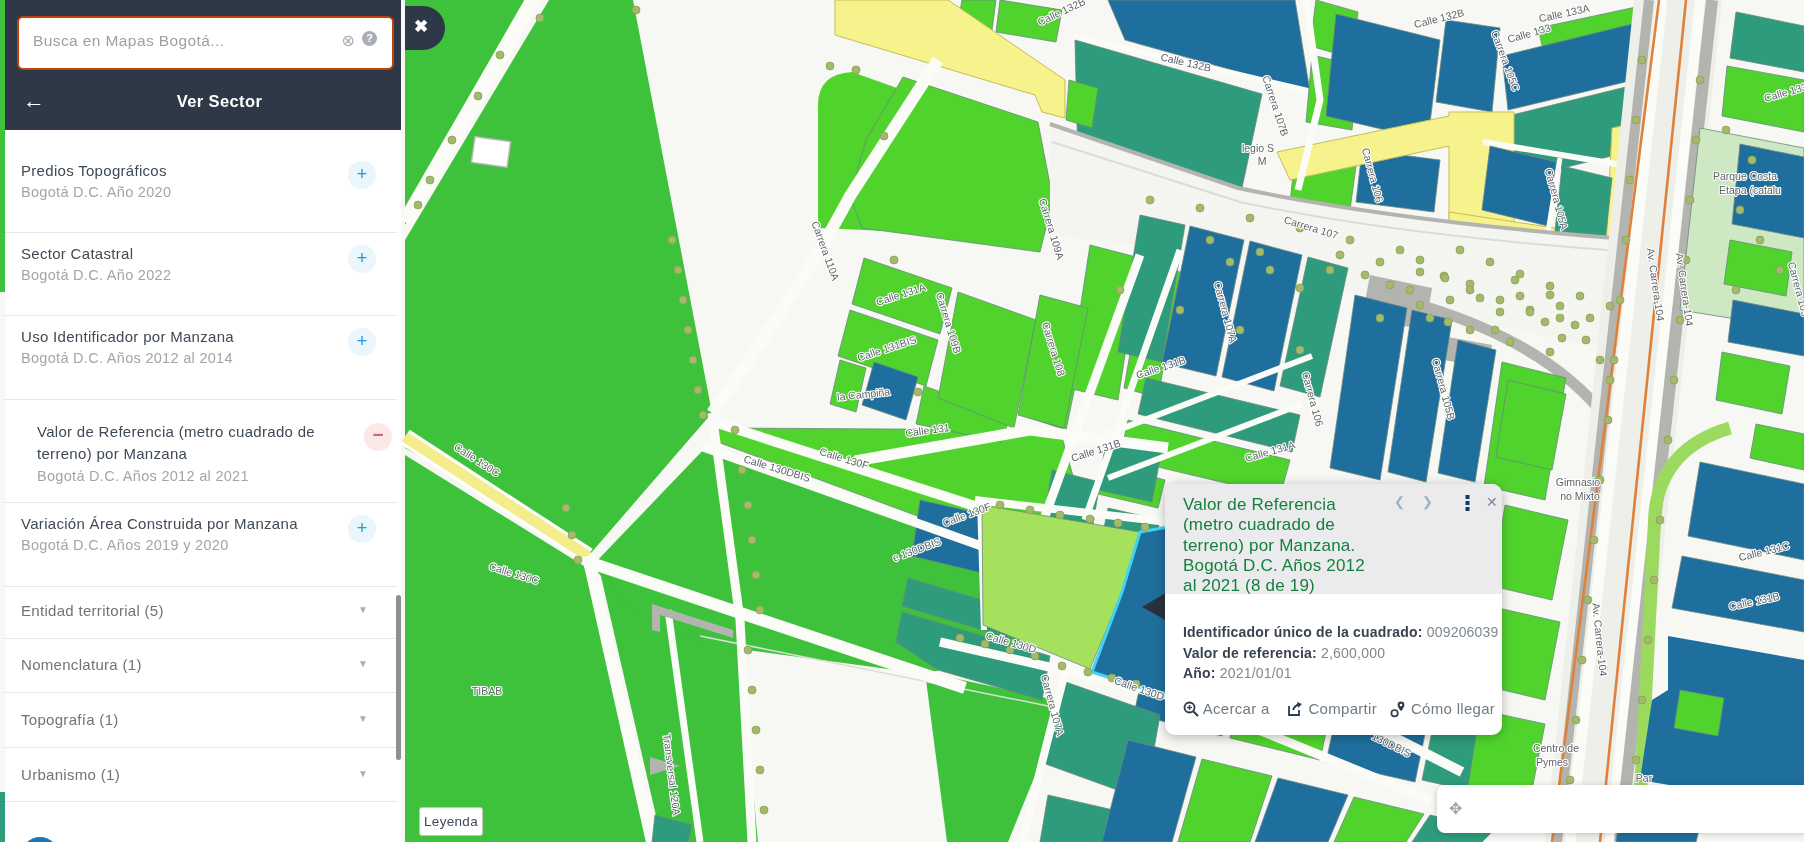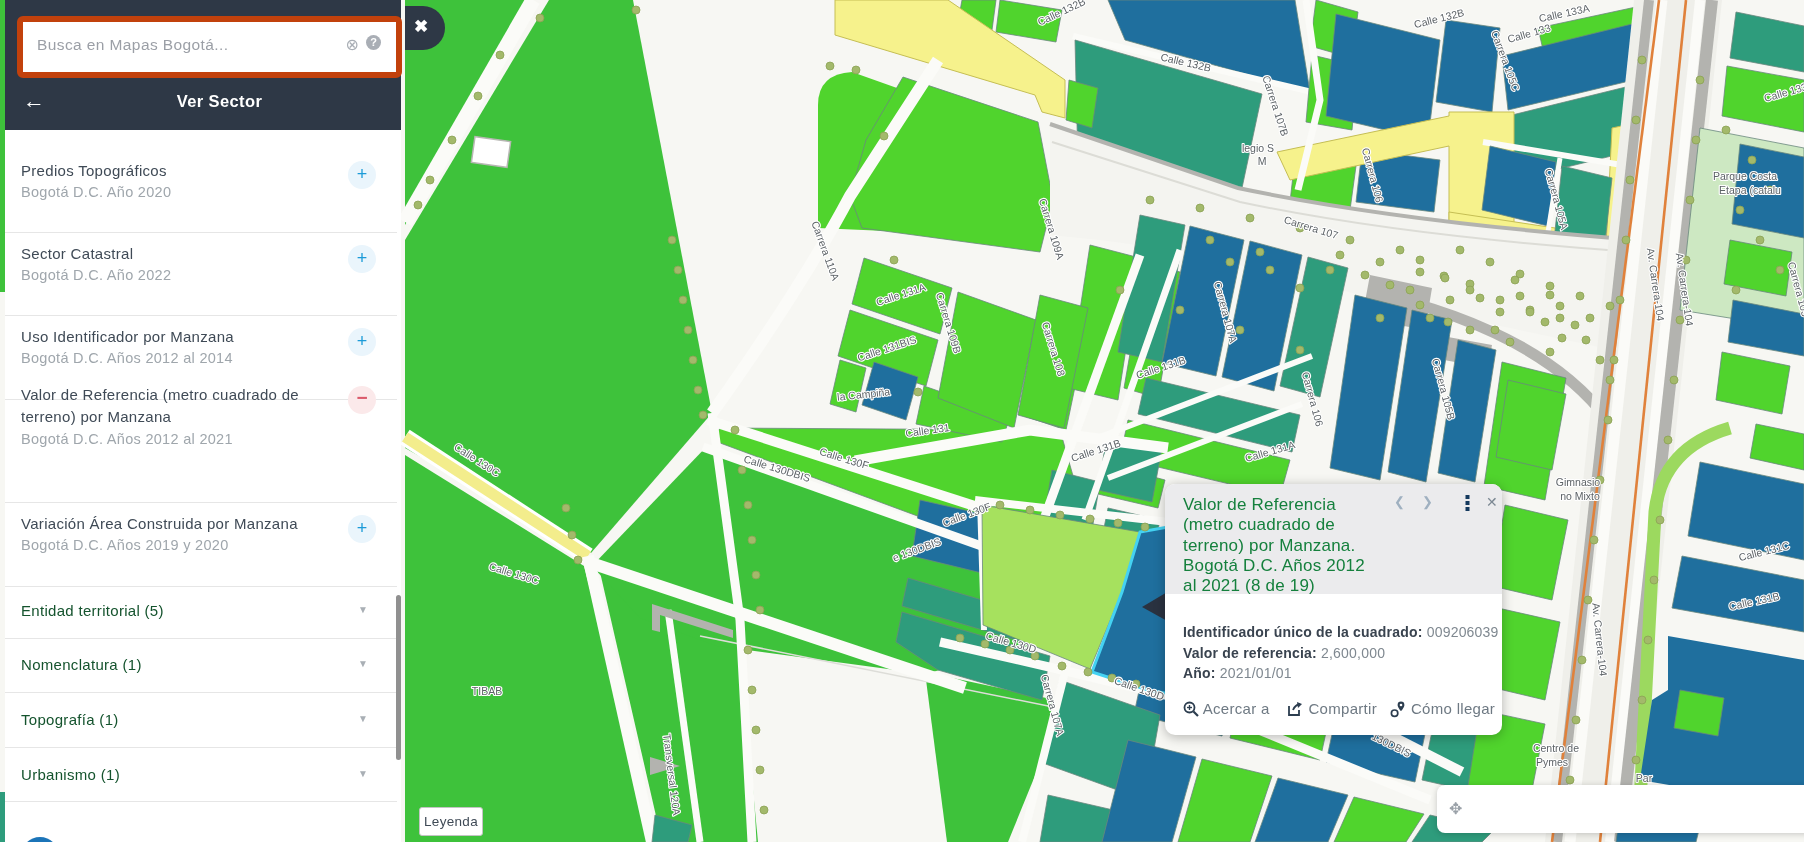--- a/index.html
+++ b/index.html
@@ -4,37 +4,37 @@
 <style>
   html,body{margin:0;padding:0;width:1804px;height:842px;overflow:hidden;
     font-family:"Liberation Sans", sans-serif;}
   #stage{position:relative;width:1804px;height:842px;background:#F2F2EE;}
   #mapsvg{position:absolute;left:0;top:0;}
   .lbl{font-family:"Liberation Sans",sans-serif;fill:#5D6367;font-size:10.5px;stroke:#FFFFFF;stroke-width:2.2px;paint-order:stroke;stroke-linejoin:round;}
   
   #sidebar{position:absolute;left:5px;top:0;width:396px;height:842px;background:#fff;}
   #sbhead{position:absolute;left:5px;top:0;width:396px;height:130px;background:#2E3846;}
   #search{position:absolute;left:17px;top:16px;width:373px;height:50px;background:#fff;
-    border:6px solid #c2410c;border-radius:6px;}
+    border:2px solid #c2410c;border-radius:6px;}
   #search .ph{position:absolute;left:14px;top:14px;font-size:15.5px;color:#9B9FA6;letter-spacing:.4px;}
   #search .ic{position:absolute;top:13px;color:#B9BDC2;font-size:15px;}
   #verdatos{position:absolute;left:0;top:92px;width:401px;height:30px;color:#fff;}
   #verdatos .t{position:absolute;left:38px;top:0;width:363px;text-align:center;font-size:16.5px;font-weight:bold;letter-spacing:.4px;}
   #closetab{position:absolute;left:405px;top:6px;width:40px;height:44px;background:#2E3846;
     border-radius:0 22px 22px 0;color:#fff;}
   #closetab span{position:absolute;left:9px;top:10px;font-size:17px;font-weight:bold;}
   .item{position:absolute;left:0;width:401px;}
   .item .tt{position:absolute;left:21px;font-size:15px;color:#3F4A56;letter-spacing:.3px;}
   .item .st{position:absolute;left:21px;font-size:14.5px;color:#9FA6AC;letter-spacing:.3px;}
   .sep{position:absolute;left:5px;width:392px;height:1px;background:#E6E6E6;}
   .pbtn{position:absolute;left:348px;width:28px;height:28px;border-radius:50%;background:#EAF5FC;
     color:#1C9BD8;text-align:center;font-size:18px;line-height:27px;}
   .mbtn{position:absolute;left:348px;width:28px;height:28px;border-radius:50%;background:#FBE9EA;
     color:#DB5A6B;text-align:center;font-size:19px;line-height:24px;font-weight:bold;}
-  .sect{position:absolute;left:21px;font-size:15px;color:#14532d;letter-spacing:.3px;}
+  .sect{position:absolute;left:21px;font-size:15px;color:#737373;letter-spacing:.3px;}
   .caret{position:absolute;left:358px;color:#A9AFB5;font-size:10px;}
   #sbar{position:absolute;left:396px;top:595px;width:5px;height:165px;background:#909090;border-radius:3px;}
   
   #popup{position:absolute;left:1165px;top:484px;width:337px;height:251px;background:#fff;
     border-radius:10px;box-shadow:0 2px 12px rgba(0,0,0,.28);}
   #pophead{position:absolute;left:0;top:0;width:337px;height:110px;background:#EBEBED;border-radius:10px 10px 0 0;}
   #poptitle{position:absolute;left:18px;top:11px;width:190px;font-size:17px;line-height:20.3px;color:#15803d;letter-spacing:.2px;}
   .popnav{position:absolute;top:10px;font-size:13px;color:#A5B6C6;}
   #popbody{position:absolute;left:18px;top:138px;width:315px;white-space:nowrap;font-size:14px;color:#7F8890;line-height:20.5px;letter-spacing:.2px;}
   #popbody b{color:#39434F;}
@@ -537,21 +537,21 @@
     </div>
 <div class="sep" style="top:315px"></div>
 
 <div class="item" style="top:315px;height:84px;">
       <span class="tt" style="top:13px">Uso Identificador por Manzana</span>
       <span class="st" style="top:35px">Bogotá D.C. Años 2012 al 2014</span>
       <span class="pbtn" style="top:13px">+</span>
     </div>
 <div class="sep" style="top:399px"></div>
 
-<div class="item" style="top:375px;height:103px;">
+<div class="item" style="top:412px;height:103px;margin-left:16px;">
       <span class="tt" style="top:11px">Valor de Referencia (metro cuadrado de</span>
       <span class="tt" style="top:33px">terreno) por Manzana</span>
       <span class="st" style="top:56px">Bogotá D.C. Años 2012 al 2021</span>
       <span class="mbtn" style="top:11px">−</span>
     </div>
 <div class="sep" style="top:502px"></div>
 
 <div class="item" style="top:502px;height:84px;">
       <span class="tt" style="top:13px">Variación Área Construida por Manzana</span>
       <span class="st" style="top:35px">Bogotá D.C. Años 2019 y 2020</span>

